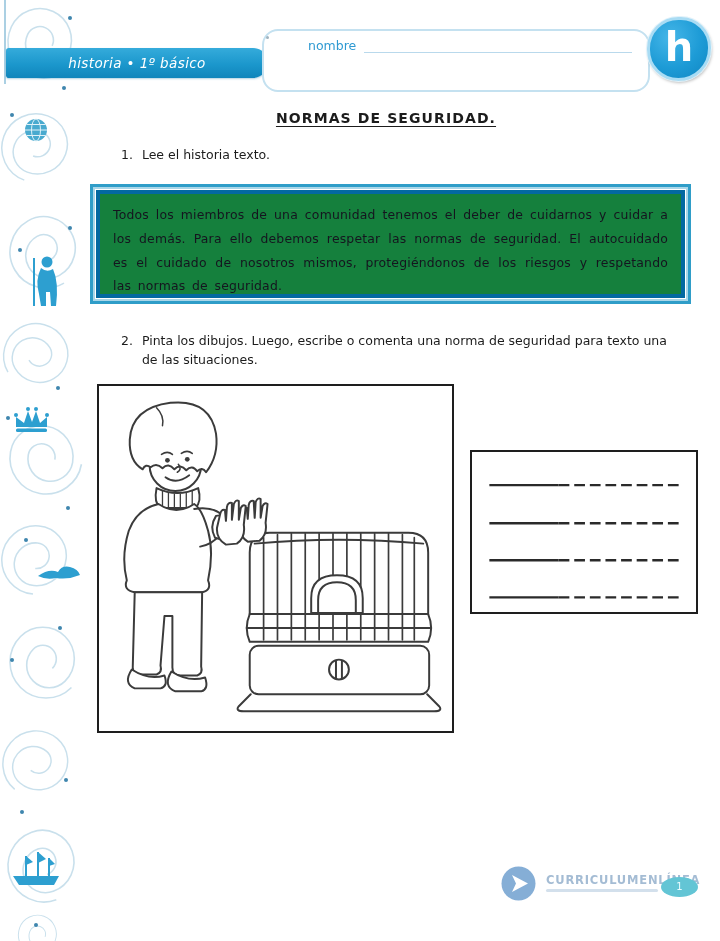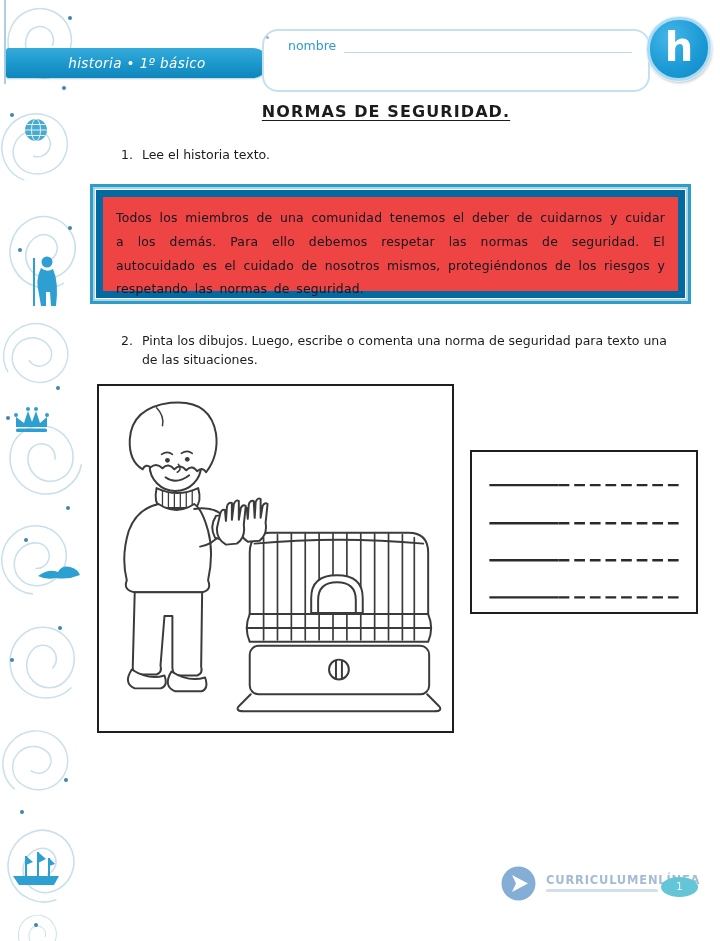--- a/index.html
+++ b/index.html
@@ -13,46 +13,46 @@
   .banner{position:absolute;left:6px;top:48px;width:262px;height:30px;
           background:linear-gradient(180deg,#35abdb 0%,#1b97cc 55%,#0f85bb 100%);
           border-radius:3px 16px 16px 3px;display:flex;align-items:center;justify-content:center;
           box-shadow:0 1px 2px rgba(30,120,170,.35);}
   .banner span{color:#fff;font-size:13.5px;letter-spacing:.4px;font-style:italic;}
 
   .stu-form{position:absolute;left:262px;top:29px;width:388px;height:63px;background:#fff;
             border:2px solid #c4e1f0;border-radius:16px;box-sizing:border-box;
             padding:7px 16px 6px 24px;display:flex;flex-direction:column;justify-content:space-between;}
   .frow{display:flex;align-items:flex-end;gap:8px;}
-  .flabel{color:#2f9ad2;font-size:12.5px;line-height:1;padding-bottom:1px;}
+  .flabel{color:#2f9ad2;font-size:12.5px;line-height:1;padding-bottom:1px;margin-left:20px;}
   .fline{border-bottom:1px solid #b9d9ec;height:14px;}
   .grow{flex:1;}
   .w90{width:92px;} .w120{width:128px;}
   .form-dot{position:absolute;left:266px;top:36px;width:3px;height:3px;border-radius:50%;background:#9fb3bf;}
 
   .hbadge{position:absolute;left:647px;top:17px;width:64px;height:64px;border-radius:50% 48% 52% 50%;
           background:radial-gradient(circle at 35% 30%,#45b6e8 0%,#1d9bd6 55%,#0f86c2 100%);
           border:3px solid #a9dcf4;box-shadow:0 0 0 1px #e2f2fa,1px 2px 3px rgba(0,0,0,.25);
           display:flex;align-items:center;justify-content:center;box-sizing:border-box;}
   .hbadge span{color:#fff;font-size:40px;font-weight:bold;line-height:1;margin-top:-4px;}
 
   
-  .ws-title{position:absolute;left:86px;top:102px;width:600px;text-align:center;
-            font-size:16px;font-weight:bold;letter-spacing:1.1px;
+  .ws-title{position:absolute;left:86px;top:110px;width:600px;text-align:center;
+            font-size:14px;font-weight:bold;letter-spacing:1.1px;
             text-decoration:underline;text-underline-offset:3px;}
   .exercise{position:absolute;display:flex;gap:9px;font-size:12.5px;line-height:1.5;}
   .ex1{left:121px;top:146px;width:540px;}
   .ex2{left:121px;top:332px;width:556px;}
   .ex-num{flex:none;}
 
   .readbox{position:absolute;left:90px;top:184px;width:601px;height:120px;box-sizing:border-box;
            border:3px solid #2f9dc8;background:#ffffff;padding:3px;
            box-shadow:inset 0 0 0 2px #a9d6e8;}
-  .readbox-inner{width:100%;height:100%;box-sizing:border-box;border:7px solid #0369a1;
-                 background:#ef4444;padding:9px 13px;}
+  .readbox-inner{width:100%;height:100%;box-sizing:border-box;border:4px solid #0369a1;
+                 background:#15803d;padding:9px 13px;}
   .readbox-inner p{margin:0;font-size:12.4px;line-height:1.92;text-align:justify;
                    letter-spacing:.2px;word-spacing:2.5px;color:#15151f;}
 
   
   .drawbox{position:absolute;left:97px;top:384px;width:357px;height:349px;box-sizing:border-box;
            border:2.5px solid #1e1e1e;background:#fff;}
   .drawbox svg{width:100%;height:100%;display:block;}
   .ansbox{position:absolute;left:470px;top:450px;width:228px;height:164px;box-sizing:border-box;
           border:2.5px solid #1e1e1e;background:#fff;}
   .ansbox svg{width:100%;height:100%;display:block;}

